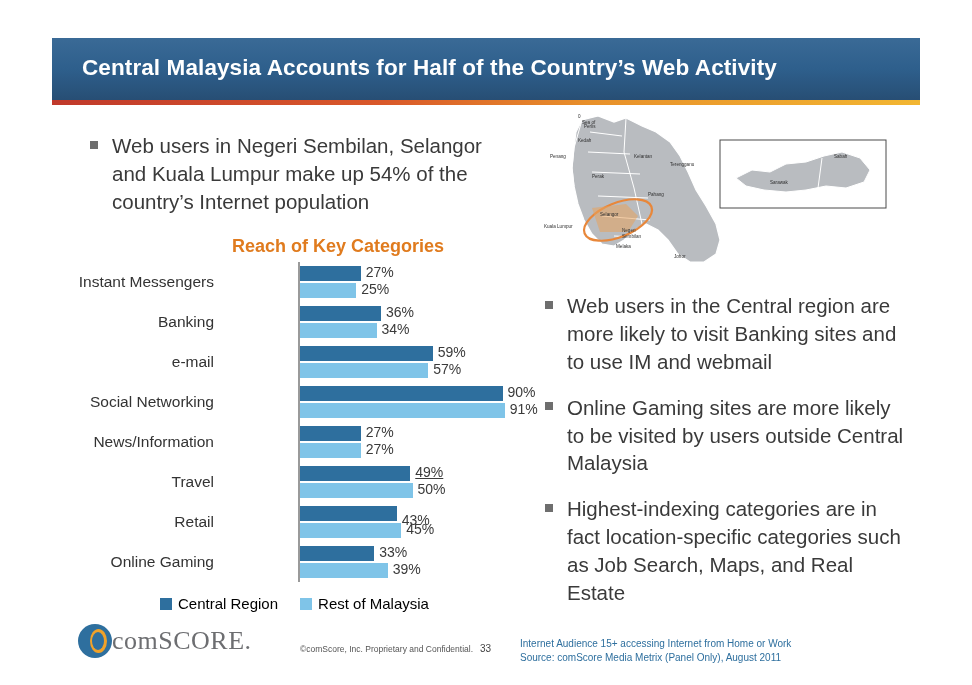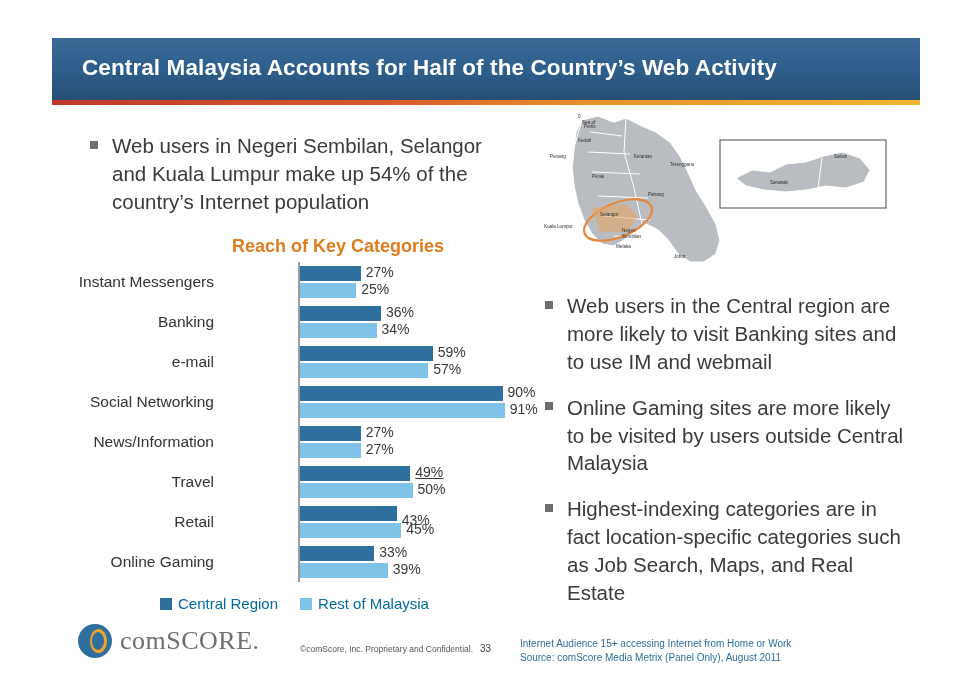--- a/index.html
+++ b/index.html
@@ -139,21 +139,21 @@
     color: #3a3a3a;
     white-space: nowrap;
   }
 
   
   .legend {
     position: absolute;
     left: 160px;
     top: 595px;
     font-size: 15px;
-    color: #0369a1;
+    color: #000000;
     display: flex;
     gap: 22px;
     align-items: center;
   }
   .legend-item { display: flex; align-items: center; gap: 6px; }
   .legend-swatch { width: 12px; height: 12px; display: inline-block; }
   .legend-swatch.dark { background: #2e6f9e; }
   .legend-swatch.light { background: #7fc4e8; }
 
   
@@ -174,21 +174,21 @@
   }
   .bullet-block-right .bullet { margin-bottom: 18px; }
 
   
   .footer-logo {
     position: absolute;
     left: 78px;
     top: 624px;
     display: flex;
     align-items: center;
-    gap: 8px;
+    gap: 0;
   }
   .logo-mark {
     width: 34px; height: 34px;
     border-radius: 50%;
     background: #2e6f9e;
     position: relative;
   }
   .logo-mark::after {
     content: "";
     position: absolute;

